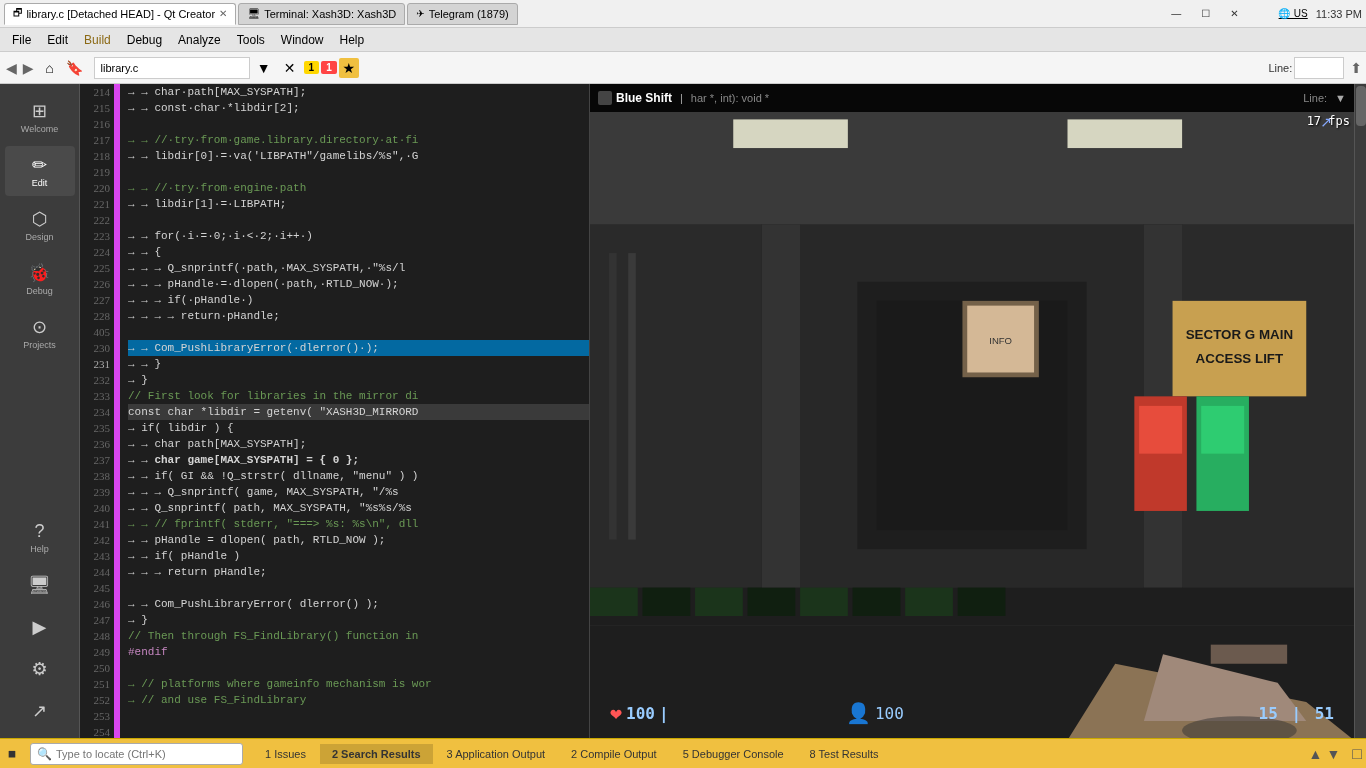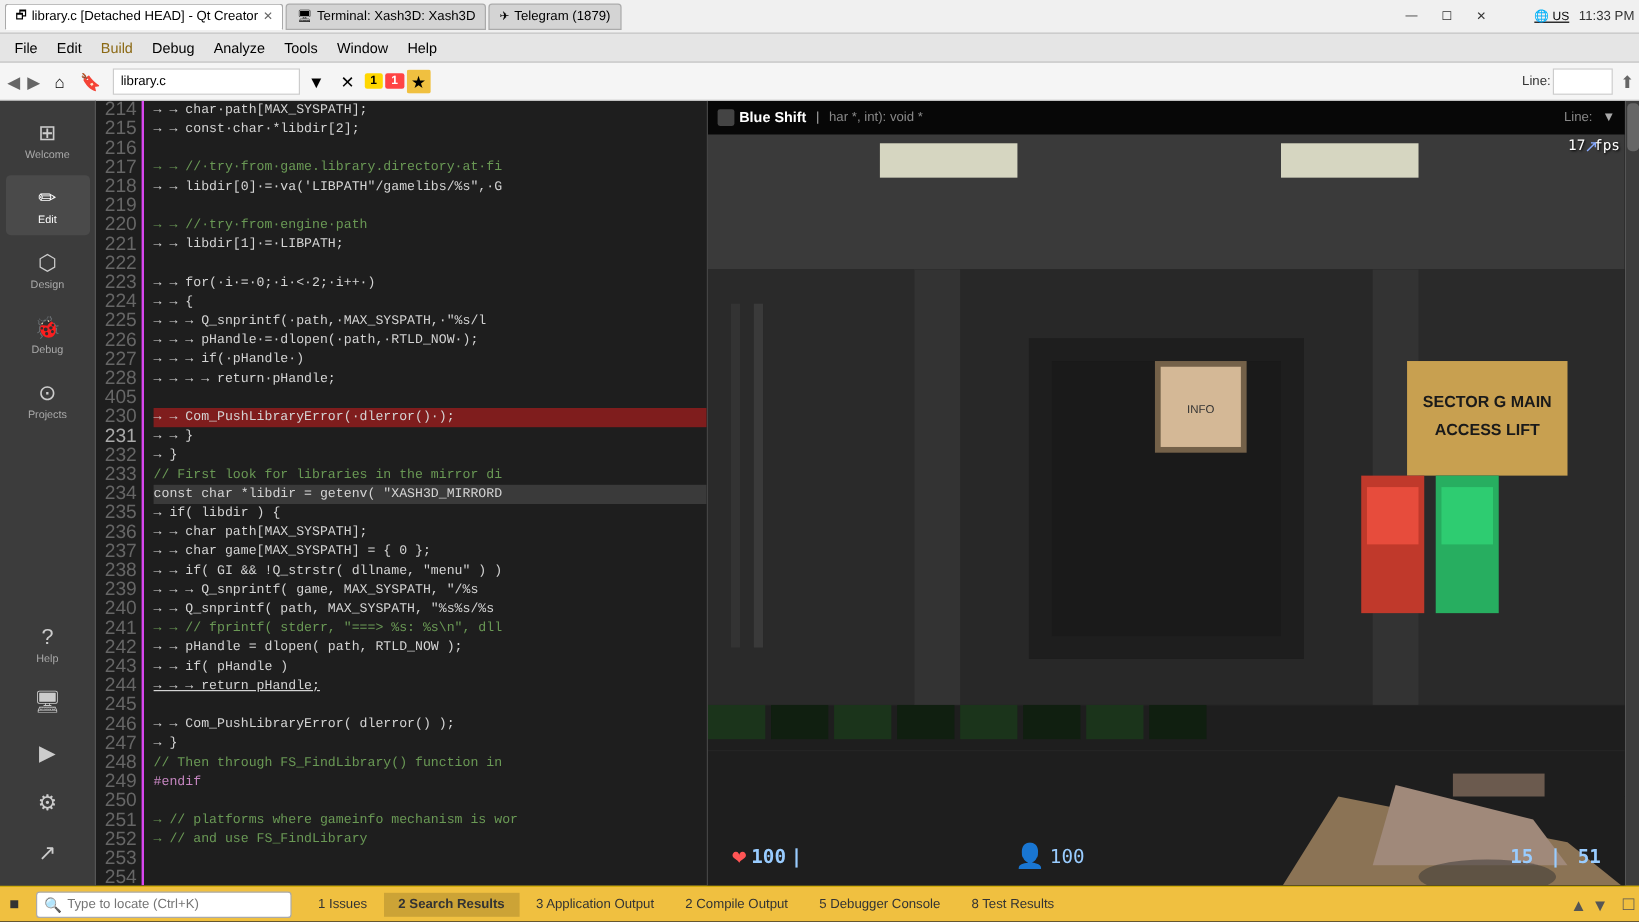--- a/index.html
+++ b/index.html
@@ -188,46 +188,46 @@
     }
     .code-content {
       flex: 1;
       overflow: hidden;
       display: flex;
     }
     .line-numbers {
       width: 40px;
       background: #1e1e1e;
       color: #666;
-      font-family: Liberation Sans, sans-serif;
-      font-size: 16px;
+      font-family: Liberation Serif, serif;
+      font-size: 11px;
       line-height: 16px;
       padding: 0 4px;
       text-align: right;
       user-select: none;
-      border-right: 2px solid #d946ef;
+      border-right: 6px solid #d946ef;
       overflow: hidden;
     }
     .line-number { height: 16px; }
     .code-lines {
       flex: 1;
       font-family: 'Courier New', monospace;
       font-size: 11px;
       line-height: 16px;
       color: #d4d4d4;
       overflow: hidden;
       padding-left: 8px;
     }
     .code-line {
       height: 16px;
       white-space: nowrap;
       display: flex;
       align-items: center;
     }
-    .code-line.highlighted { background: #7f1d1d; font-family: Liberation Mono, monospace; }
+    .code-line.highlighted { background: #0369a1; font-family: Liberation Mono, monospace; }
     .code-line.current { background: #3a3a3a; }
 
     
     .game-viewport {
       flex: 1;
       background: #1a1a1a;
       position: relative;
       overflow: hidden;
     }
     .game-header {
@@ -561,28 +561,28 @@
             <div class="code-line" style="color: rgb(212, 212, 212);">    →   →   → if(·pHandle·)</div>
             <div class="code-line" style="color: rgb(212, 212, 212);">    →   →   →   → return·pHandle;</div>
             <div class="code-line" style="color: rgb(212, 212, 212);"></div>
             <div class="code-line highlighted" style="color: rgb(212, 212, 212);">    →   → Com_PushLibraryError(·dlerror()·);</div>
             <div class="code-line" style="color: rgb(212, 212, 212);">    →   → }</div>
             <div class="code-line" style="color: rgb(212, 212, 212);">    → }</div>
             <div class="code-line" style="color: rgb(106, 153, 85);">    // First look for libraries in the mirror di</div>
             <div class="code-line current" style="color: rgb(212, 212, 212);">    const char *libdir = getenv( "XASH3D_MIRRORD</div>
             <div class="code-line" style="color: rgb(212, 212, 212);">    →   if( libdir ) {</div>
             <div class="code-line" style="color: rgb(212, 212, 212);">    →   →   char path[MAX_SYSPATH];</div>
-            <div class="code-line" style="color: rgb(212, 212, 212);">    →   →   char game[MAX_SYSPATH] = { 0 };</div>
+            <div class="code-line" style="color: rgb(212, 212, 212); font-weight: bold;">    →   →   char game[MAX_SYSPATH] = { 0 };</div>
             <div class="code-line" style="color: rgb(212, 212, 212);">    →   →   if( GI &amp;&amp; !Q_strstr( dllname, "menu" ) )</div>
             <div class="code-line" style="color: rgb(212, 212, 212);">    →   →   →   Q_snprintf( game, MAX_SYSPATH, "/%s</div>
             <div class="code-line" style="color: rgb(212, 212, 212);">    →   →   Q_snprintf( path, MAX_SYSPATH, "%s%s/%s</div>
             <div class="code-line" style="color: rgb(106, 153, 85);">    →   →   // fprintf( stderr, "===&gt; %s: %s\n", dll</div>
             <div class="code-line" style="color: rgb(212, 212, 212);">    →   →   pHandle = dlopen( path, RTLD_NOW );</div>
             <div class="code-line" style="color: rgb(212, 212, 212);">    →   →   if( pHandle )</div>
-            <div class="code-line" style="color: rgb(212, 212, 212); text-decoration: underline;">    →   →   →   return pHandle;</div>
+            <div class="code-line" style="color: rgb(212, 212, 212);">    →   →   →   return pHandle;</div>
             <div class="code-line" style="color: rgb(212, 212, 212);"></div>
             <div class="code-line" style="color: rgb(212, 212, 212);">    →   →   Com_PushLibraryError( dlerror() );</div>
             <div class="code-line" style="color: rgb(212, 212, 212);">    → }</div>
             <div class="code-line" style="color: rgb(106, 153, 85);">    // Then through FS_FindLibrary() function in</div>
             <div class="code-line" style="color: rgb(197, 134, 192);">#endif</div>
             <div class="code-line" style="color: rgb(212, 212, 212);"></div>
             <div class="code-line" style="color: rgb(106, 153, 85);">    →   // platforms where gameinfo mechanism is wor</div>
             <div class="code-line" style="color: rgb(106, 153, 85);">    →   // and use FS_FindLibrary</div>
           </div>
       </div>

